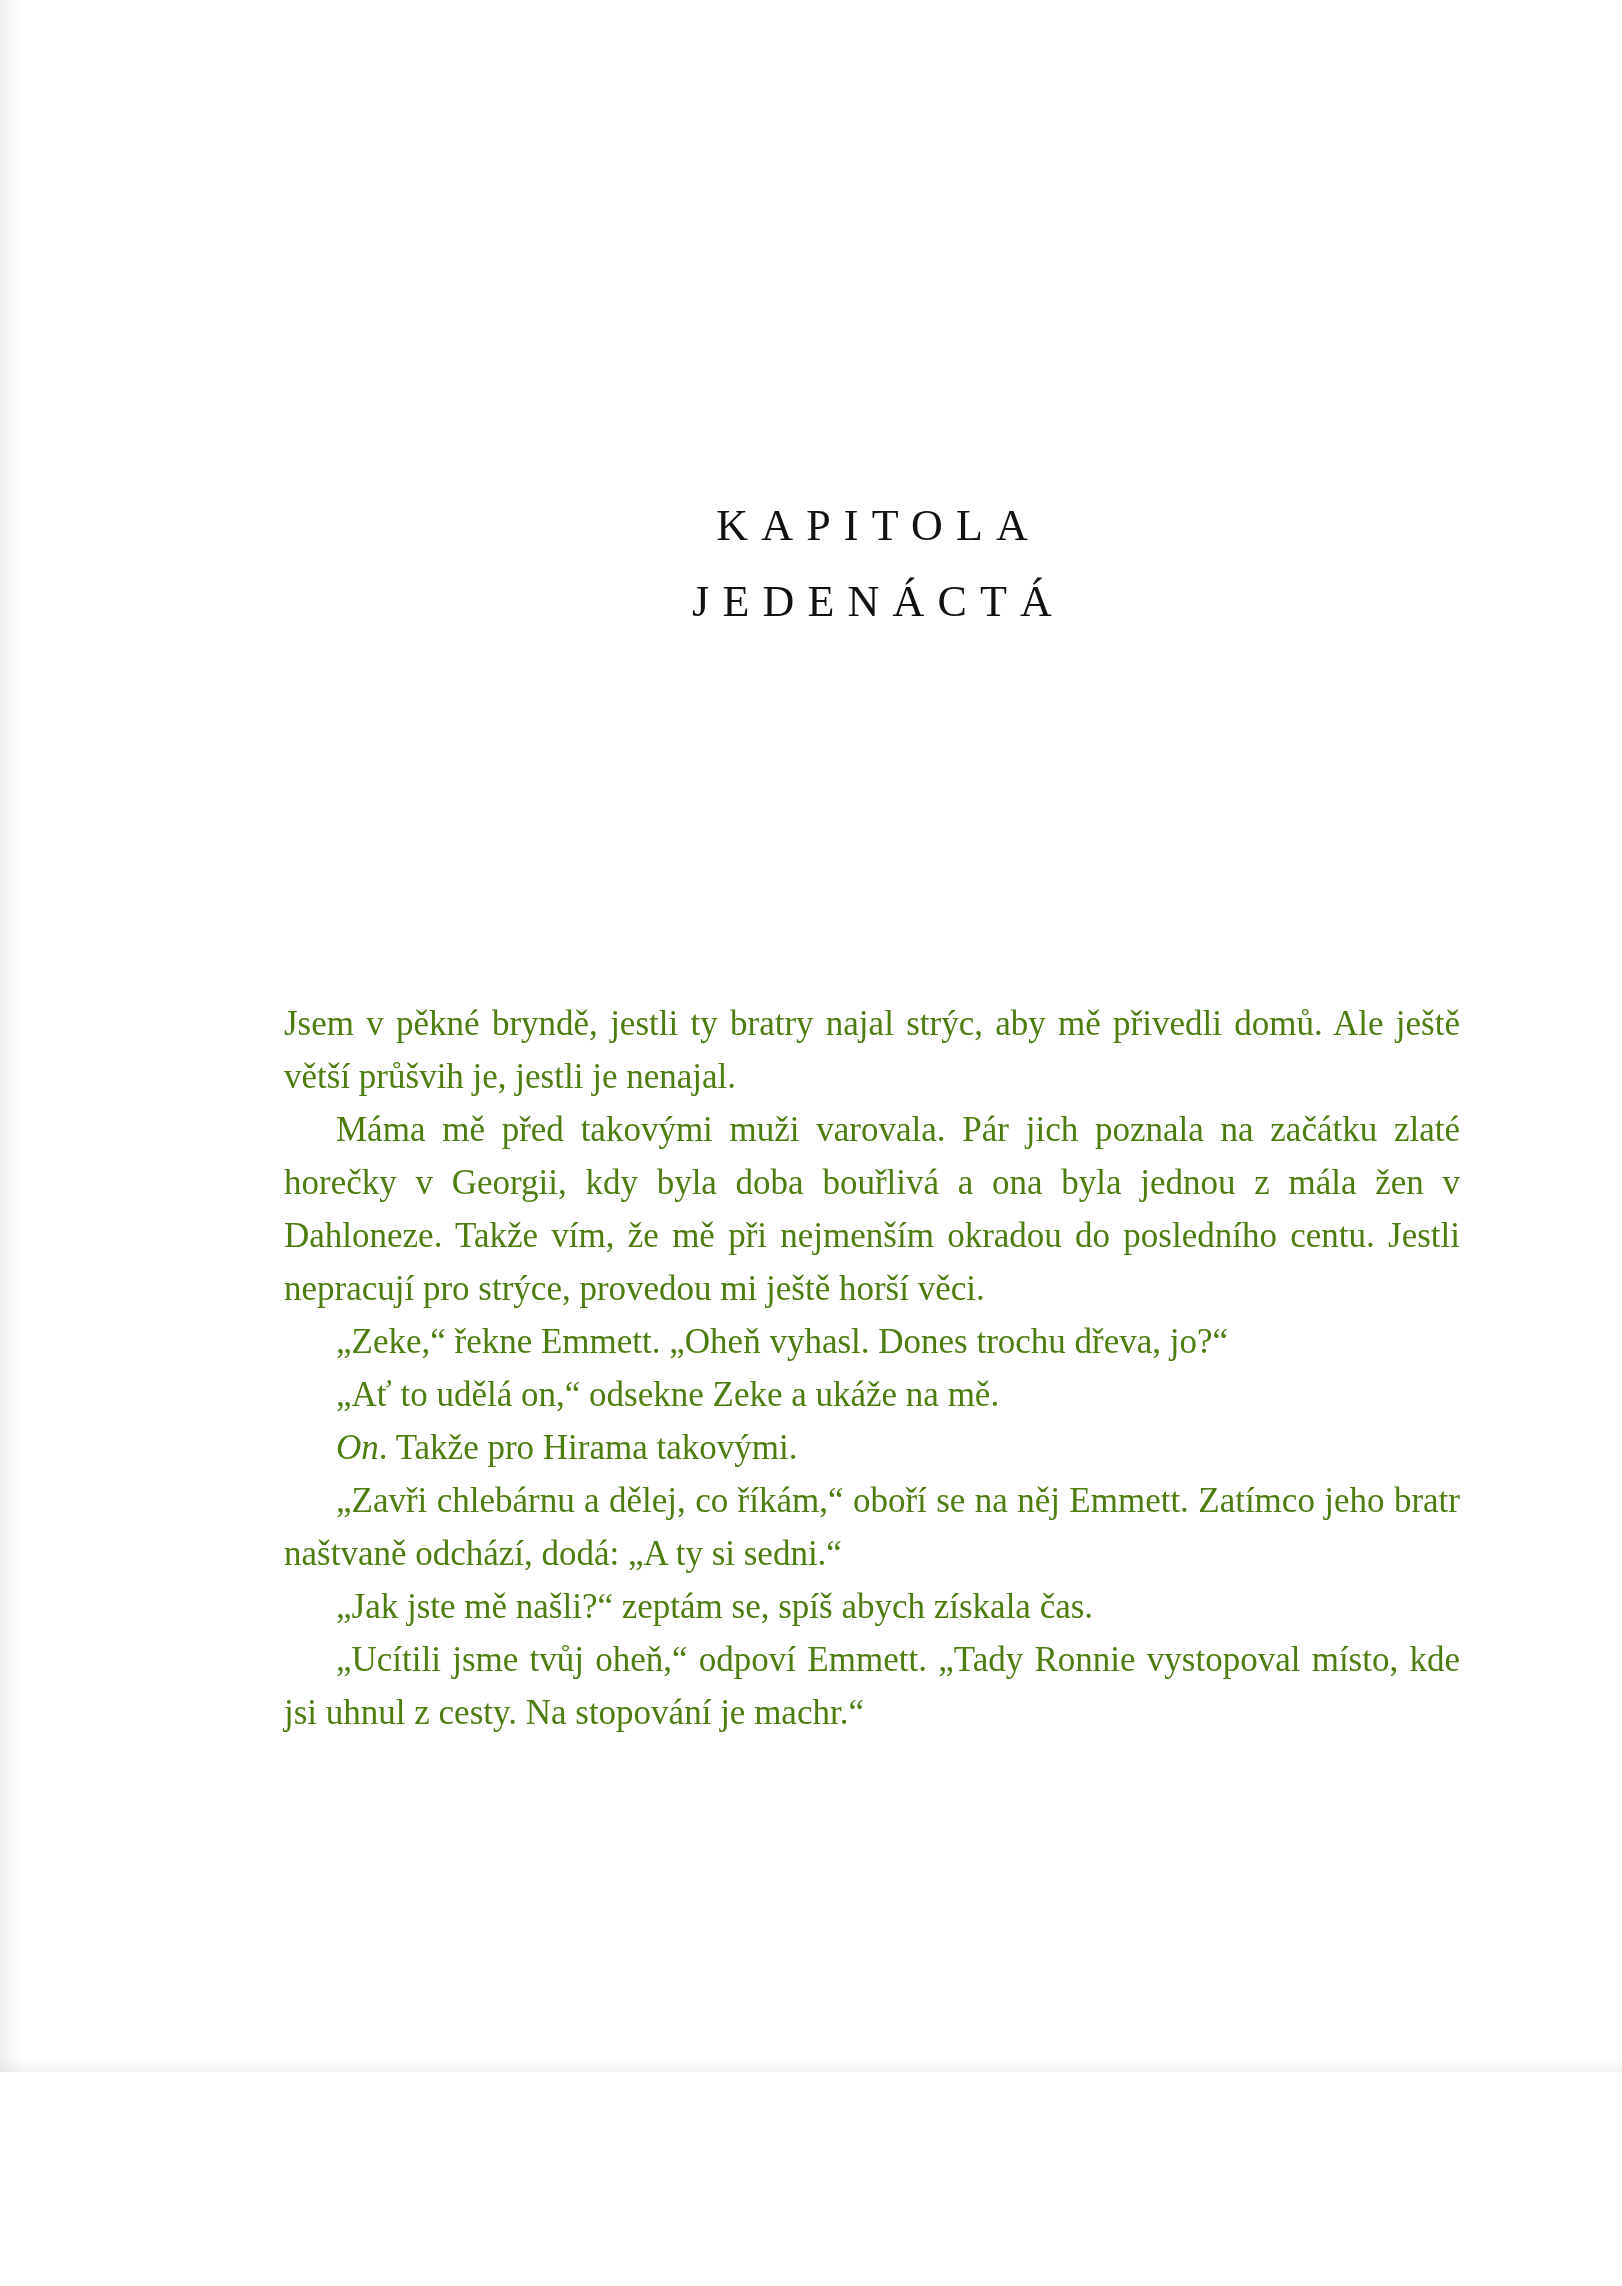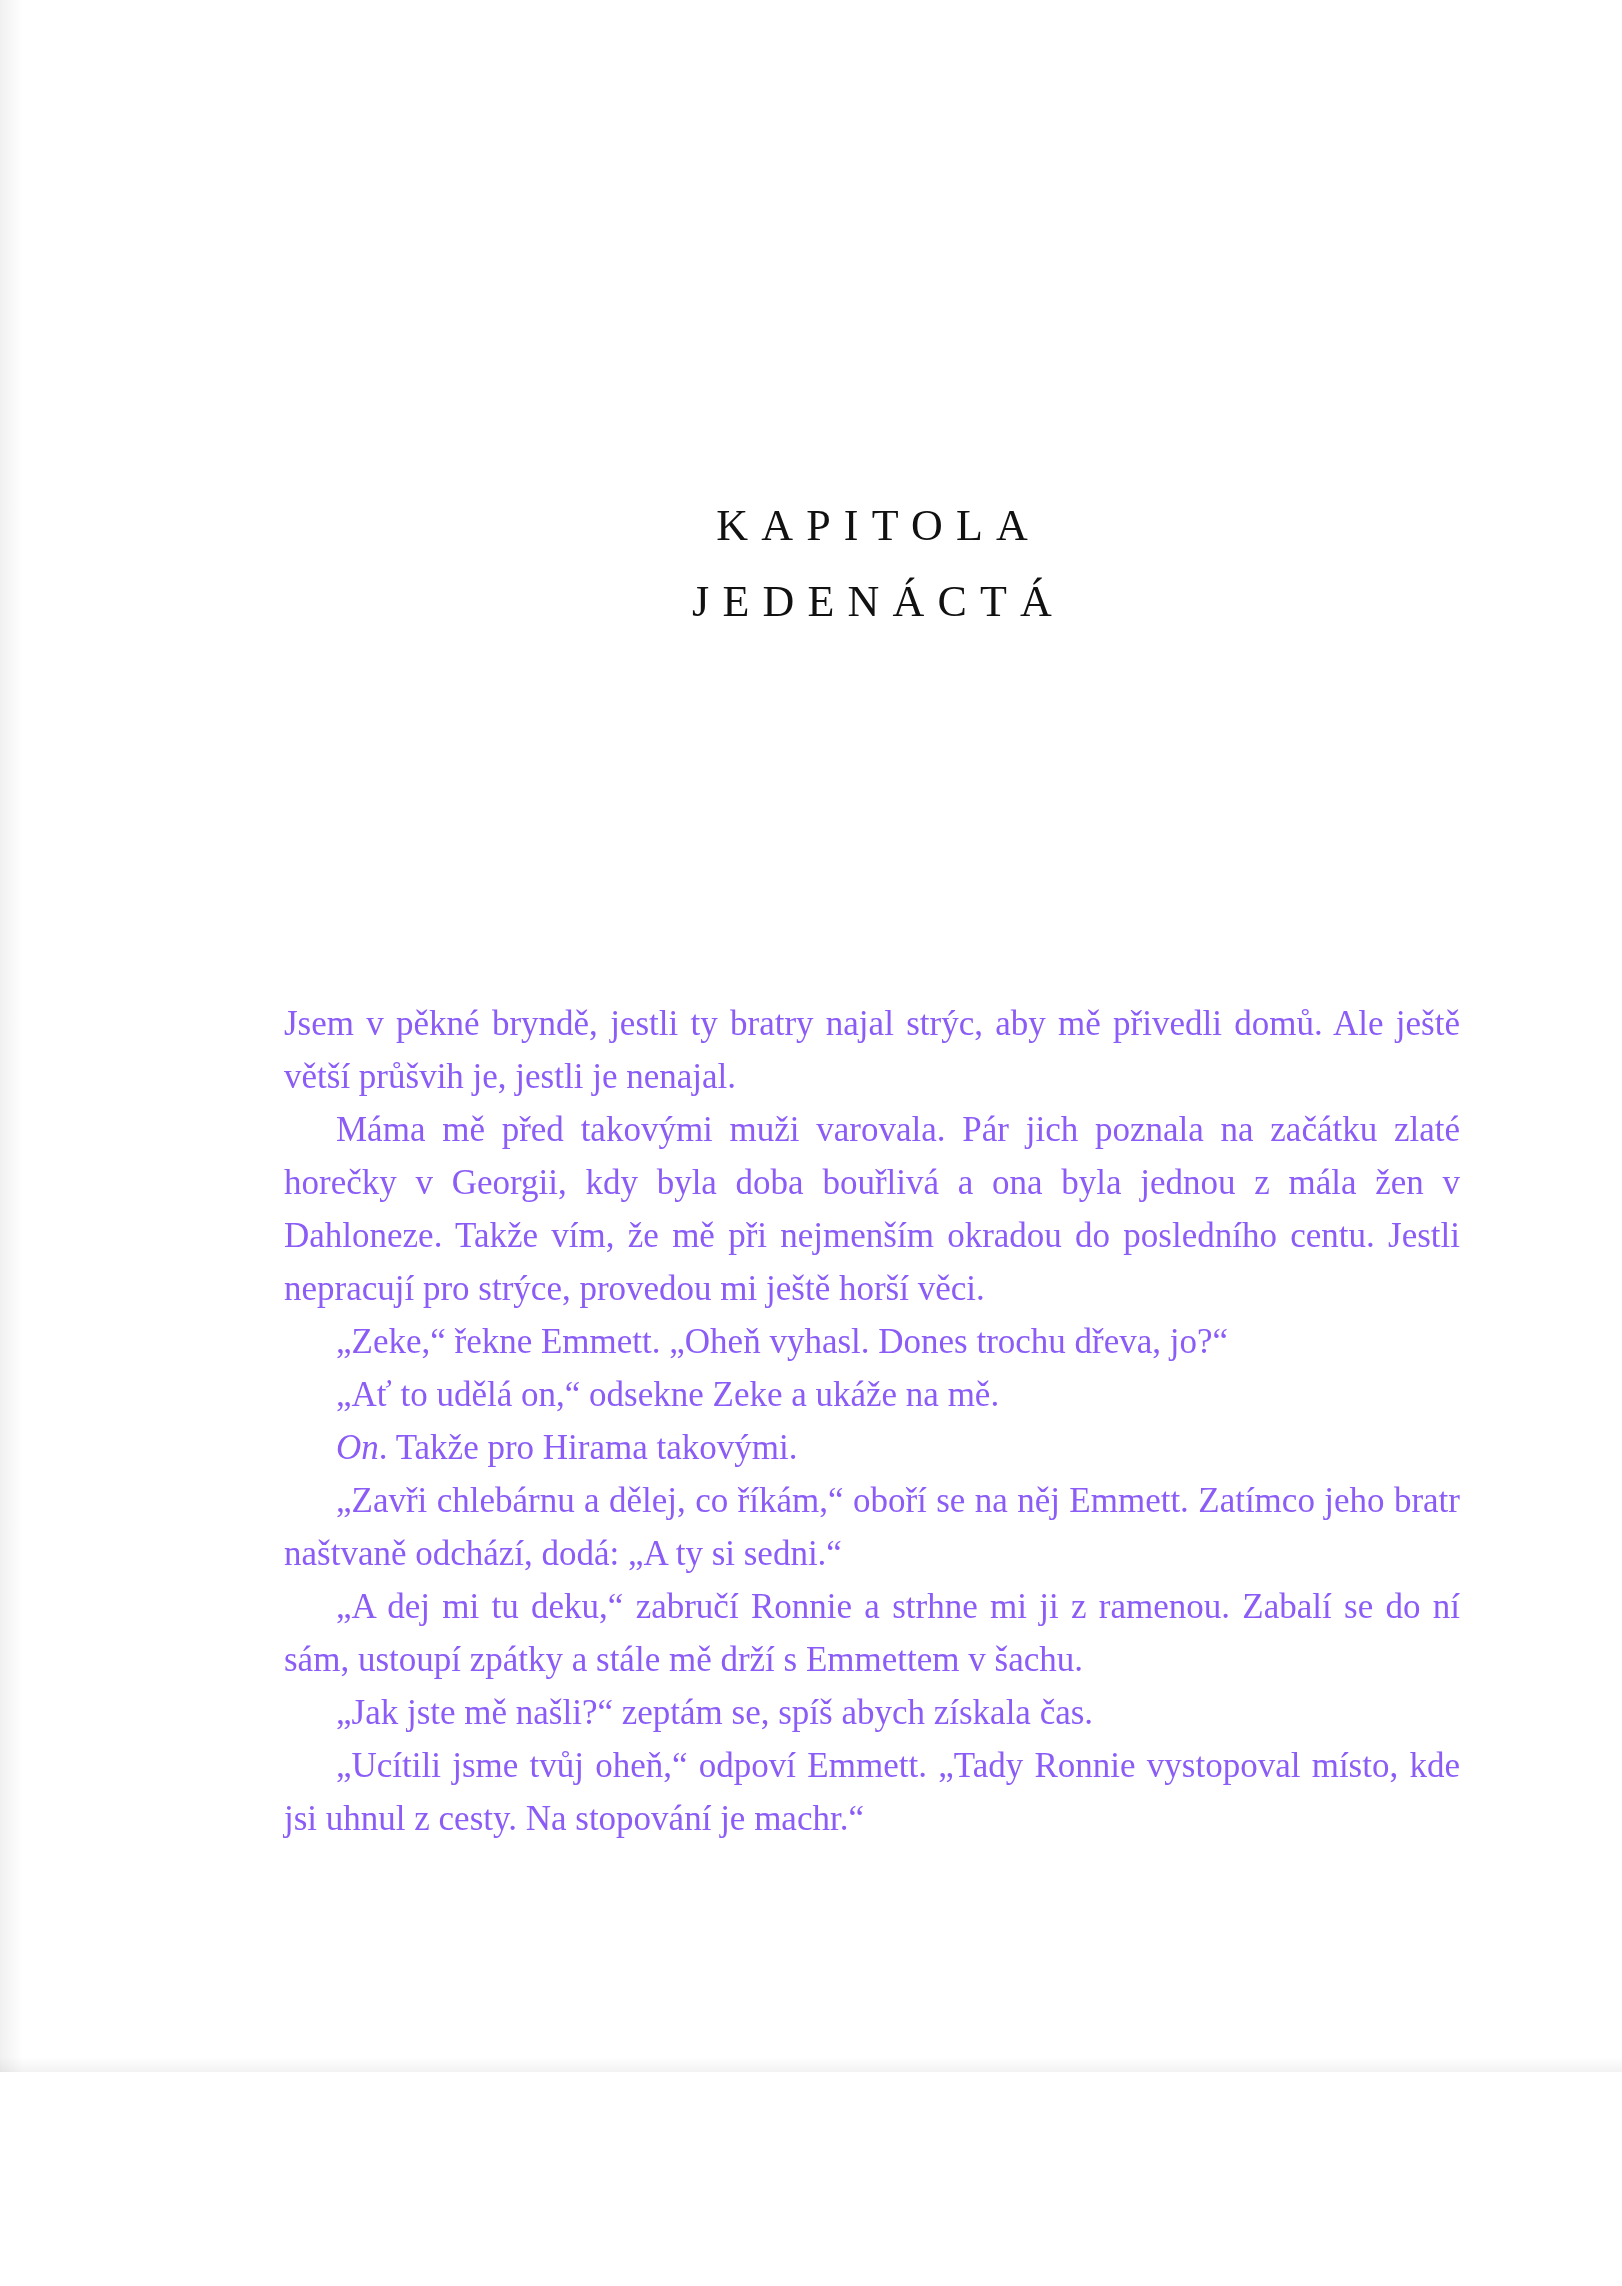--- a/index.html
+++ b/index.html
@@ -49,21 +49,21 @@
     padding-left: 0.30em;
   }
   .body-text {
     position: absolute;
     left: 284px;
     top: 997px;
     width: 1176px;
     font-size: 35px;
     line-height: 53px;
     text-align: justify;
-    color: #8b5cf6;
+    color: #4d7c0f;
   }
   .para { margin: 0; }
   .para.indent { text-indent: 52px; }
   .italic { font-style: italic; margin-top: 30px; }
   .footer {
     position: absolute;
     left: 284px;
     width: 1176px;
     top: 2116px;
     text-align: center;
@@ -93,21 +93,20 @@
     <span class="line">JEDENÁCTÁ</span>
   </h1>
 
   <div class="body-text">
       <p class="para"><span>Jsem v pěkné bryndě, jestli ty bratry najal strýc, aby mě přivedli domů. Ale ještě větší průšvih je, jestli je nenajal.</span></p>
       <p class="para indent"><span>Máma mě před takovými muži varovala. Pár jich poznala na začátku zlaté horečky v Georgii, kdy byla doba bouřlivá a ona byla jednou z mála žen v Dahloneze. Takže vím, že mě při nejmenším okradou do posledního centu. Jestli nepracují pro strýce, provedou mi ještě horší věci.</span></p>
       <p class="para indent"><span>„Zeke,“ řekne Emmett. „Oheň vyhasl. Dones trochu dřeva, jo?“</span></p>
       <p class="para indent"><span>„Ať to udělá on,“ odsekne Zeke a ukáže na mě.</span></p>
       <p class="para indent"><span class="italic">On</span><span>. Takže pro Hirama takovými.</span></p>
       <p class="para indent"><span>„Zavři chlebárnu a dělej, co říkám,“ oboří se na něj Emmett. Zatímco jeho bratr naštvaně odchází, dodá: „A ty si sedni.“</span></p>
-      <p class="para indent"><span>„A dej mi tu deku,“ zabručí Ronnie a strhne mi ji z ramenou. Zabalí se do ní sám, ustoupí zpátky a stále mě drží s Emmettem v šachu.</span></p>
       <p class="para indent"><span>„Jak jste mě našli?“ zeptám se, spíš abych získala čas.</span></p>
       <p class="para indent"><span>„Ucítili jsme tvůj oheň,“ odpoví Emmett. „Tady Ronnie vystopoval místo, kde jsi uhnul z cesty. Na stopování je machr.“</span></p>
     </div>
 
   <div class="footer">
     <span class="dash">—</span><span class="num">91</span><span class="dash">—</span>
   </div>
 
 </div>
 

